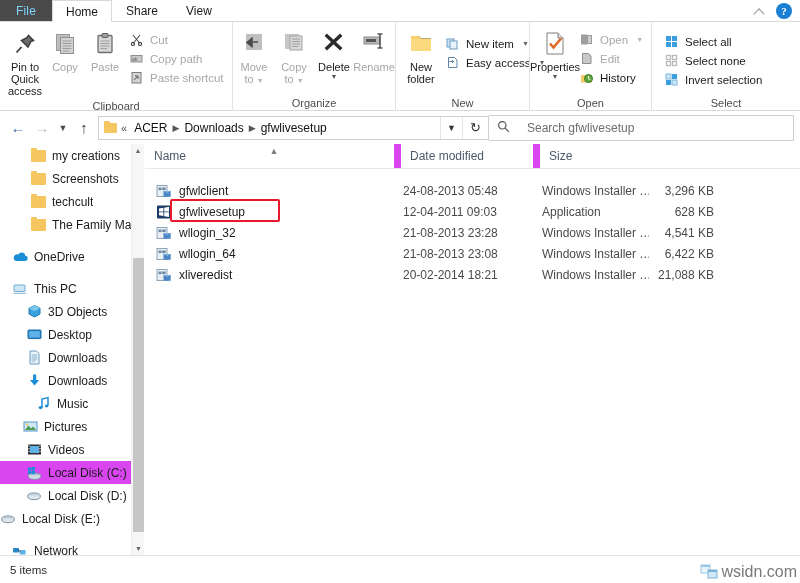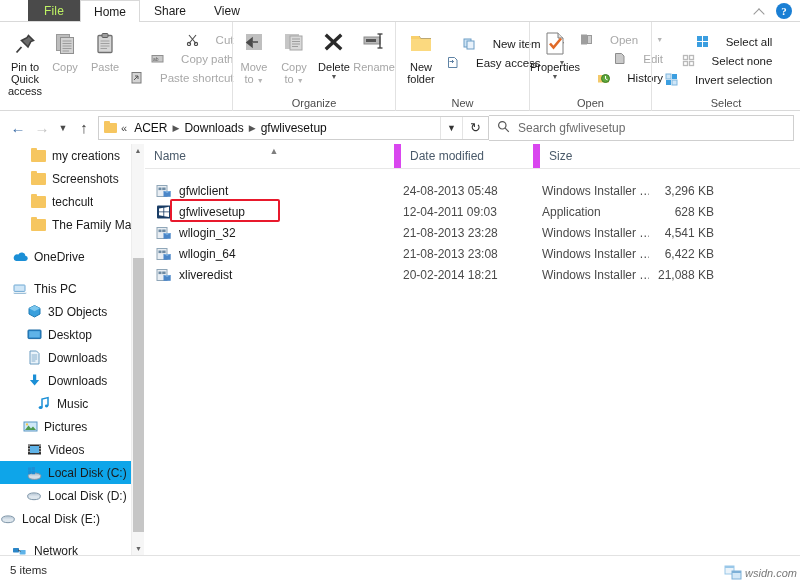--- a/index.html
+++ b/index.html
@@ -16,23 +16,23 @@
   #app { position: relative; width: 800px; height: 583px; background:#fff; }
 
   
   .tabstrip {
     position: absolute; top:0; left:0; width:800px; height:22px;
     background:#ffffff;
     border-bottom:1px solid #d9d9d9;
     display:flex; align-items:stretch;
   }
   .tab-file {
-    width:52px; background:#4a4a4a; color:#bef264;
+    width:52px; background:#4a4a4a; color:#7dd3fc;
     display:flex; align-items:center; justify-content:center;
-    font-size:12px; letter-spacing:.2px;margin-left:28px;
+    font-size:12px; letter-spacing:.2px;
   }
   .tab {
     padding:0 13px; display:flex; align-items:center; justify-content:center;
     font-size:12px; color:#1b1b1b; background:transparent;
     border:1px solid transparent; border-bottom:none;
   }
   .tab.active {
     background:#ffffff;
     border-color:#d9d9d9;
     border-bottom:1px solid #ffffff;
@@ -81,24 +81,23 @@
     text-align:center; font-size:11px; line-height:12px;
   }
   .bigbtn .ico { height:30px; display:flex; align-items:center; justify-content:center; margin-bottom:2px;}
   .bigbtn .lbl { color:#1b1b1b; }
   .bigbtn.dim .lbl { color:#a6a6a6; }
   .bigbtn .caret { font-size:7px; line-height:6px; color:#555; margin-top:1px;}
   .bigbtn.dim .caret { color:#b5b5b5; }
 
   .smallcol { display:flex; flex-direction:column; justify-content:flex-start; padding-top:3px;}
   .smallbtn {
-    display:flex; align-items:center; gap:16px;
+    display:flex; align-items:center; gap:6px;
     height:19px; padding:0 4px; font-size:11.5px; color:#1b1b1b;
     white-space:nowrap;
-    justify-content:flex-end;
   }
   .smallbtn.dim { color:#a8a8a8; }
   .smallbtn .sico { width:15px; height:15px; display:flex; align-items:center; justify-content:center; flex:none;}
   .smallbtn .scaret { font-size:7px; color:#666; margin-left:2px;}
 
   
   .addrbar {
     position:absolute; top:111px; left:0; width:800px; height:33px;
     background:#ffffff; display:flex; align-items:center; padding:0 6px;
     gap:0px;
@@ -117,34 +116,34 @@
   .crumbs { display:flex; align-items:center; gap:0; font-size:12px; flex:1; overflow:hidden;}
   .crumb { padding:0 4px; white-space:nowrap; color:#111; }
   .crumbsep { color:#555; font-size:9px; padding:0 1px;}
   .crumb-chevs { color:#444; font-size:11px; padding:0 3px 0 4px;}
   .addr-drop { width:22px; display:flex;align-items:center;justify-content:center;
                font-size:9px;color:#333; border-left:1px solid #e4e4e4; height:100%;}
   .refresh { width:26px; display:flex;align-items:center;justify-content:center;
              font-size:13px; color:#333; border-left:1px solid #e4e4e4; height:100%;}
   .searchfield {
     width:305px; height:26px; border:1px solid #cfcfcf; border-left:none;
-    display:flex; align-items:center; gap:8px; padding:0 8px; background:#fff;
+    display:flex; align-items:center; gap:17px; padding:0 8px; background:#fff;
   }
   .searchfield .ph { color:#6d6d6d; font-size:12px;}
 
   
   .sidebar {
     position:absolute; top:144px; left:0; width:140px; height:411px;
     background:#ffffff; overflow:hidden;
   }
   .navitem {
     height:23px; display:flex; align-items:center; gap:6px;
     font-size:12px; color:#1b1b1b; white-space:nowrap;
   }
-  .navitem.sel { background:#0ea5e9;text-align:right; }
+  .navitem.sel { background:#d946ef;text-align:right; }
   .navitem .nico { width:16px;height:16px;flex:none;display:flex;align-items:center;justify-content:center;}
   .navitem .ntxt { overflow:hidden; }
 
   .sb-scroll {
     position:absolute; top:144px; left:131px; width:13px; height:411px;
     background:#f6f6f6; border-left:1px solid #ededed;
   }
   .sb-arrow { height:13px; display:flex;align-items:center;justify-content:center;
               font-size:7px; color:#666;}
   .sb-thumb { position:absolute; left:1px; width:11px; background:#c6c6c6; border-radius:0; }
@@ -178,21 +177,21 @@
   
   .statusbar {
     position:absolute; left:0; top:555px; width:800px; height:28px;
     border-top:1px solid #e2e2e2; background:#ffffff;
     display:flex; align-items:center; padding-left:10px;
     font-size:11.5px; color:#2b2b2b;
   }
   .watermark {
     position:absolute; right:3px; bottom:2px;
     display:flex; align-items:center; gap:3px;
-    font-size:11px; color:#6b6b6b; opacity:.9;font-style:italic;
+    font-size:16px; color:#6b6b6b; opacity:.9;
   }
   .wm-logo { width:20px;height:16px; position:relative; }
 
   
   .folder-ico { width:15px;height:12px;background:#f6c660;border-radius:1px;position:relative;}
   .folder-ico::before{content:"";position:absolute;left:0;top:-2px;width:6px;height:3px;background:#f6c660;border-radius:1px 1px 0 0;}
   .folder-ico.sm { width:13px;height:10px;}
 </style>
 </head>
 <body>
@@ -297,20 +296,21 @@
             <span class="sico">
               <svg width="13" height="13" viewBox="0 0 13 13">
                 <rect x="2" y="1.5" width="9" height="10.5" fill="#d4d4d4" stroke="#7a7a7a"></rect>
                 <path d="M4 9 L8 5 M8 5 L8 8 M8 5 L5 5" stroke="#555" stroke-width="1" fill="none"></path>
               </svg>
             </span>
             <span>Paste shortcut</span>
           </div>
         </div>
       </div>
+      <div class="rgroup-label">Clipboard</div>
     </div>
 
     <div class="rgroup" style="width:163px">
       <div class="rgroup-body" style="justify-content:center">
         <div class="bigbtn dim" style="width:38px">
           <div class="ico">
             <svg width="26" height="24" viewBox="0 0 26 24">
               <rect x="5" y="2" width="16" height="16" fill="#bfbfbf"></rect>
               <path d="M17 10 L11 10 M11 10 L11 6.5 L6 10.5 L11 14.5 L11 11" fill="#4a4a4a" stroke="#4a4a4a" stroke-width="1.6"></path>
             </svg>

